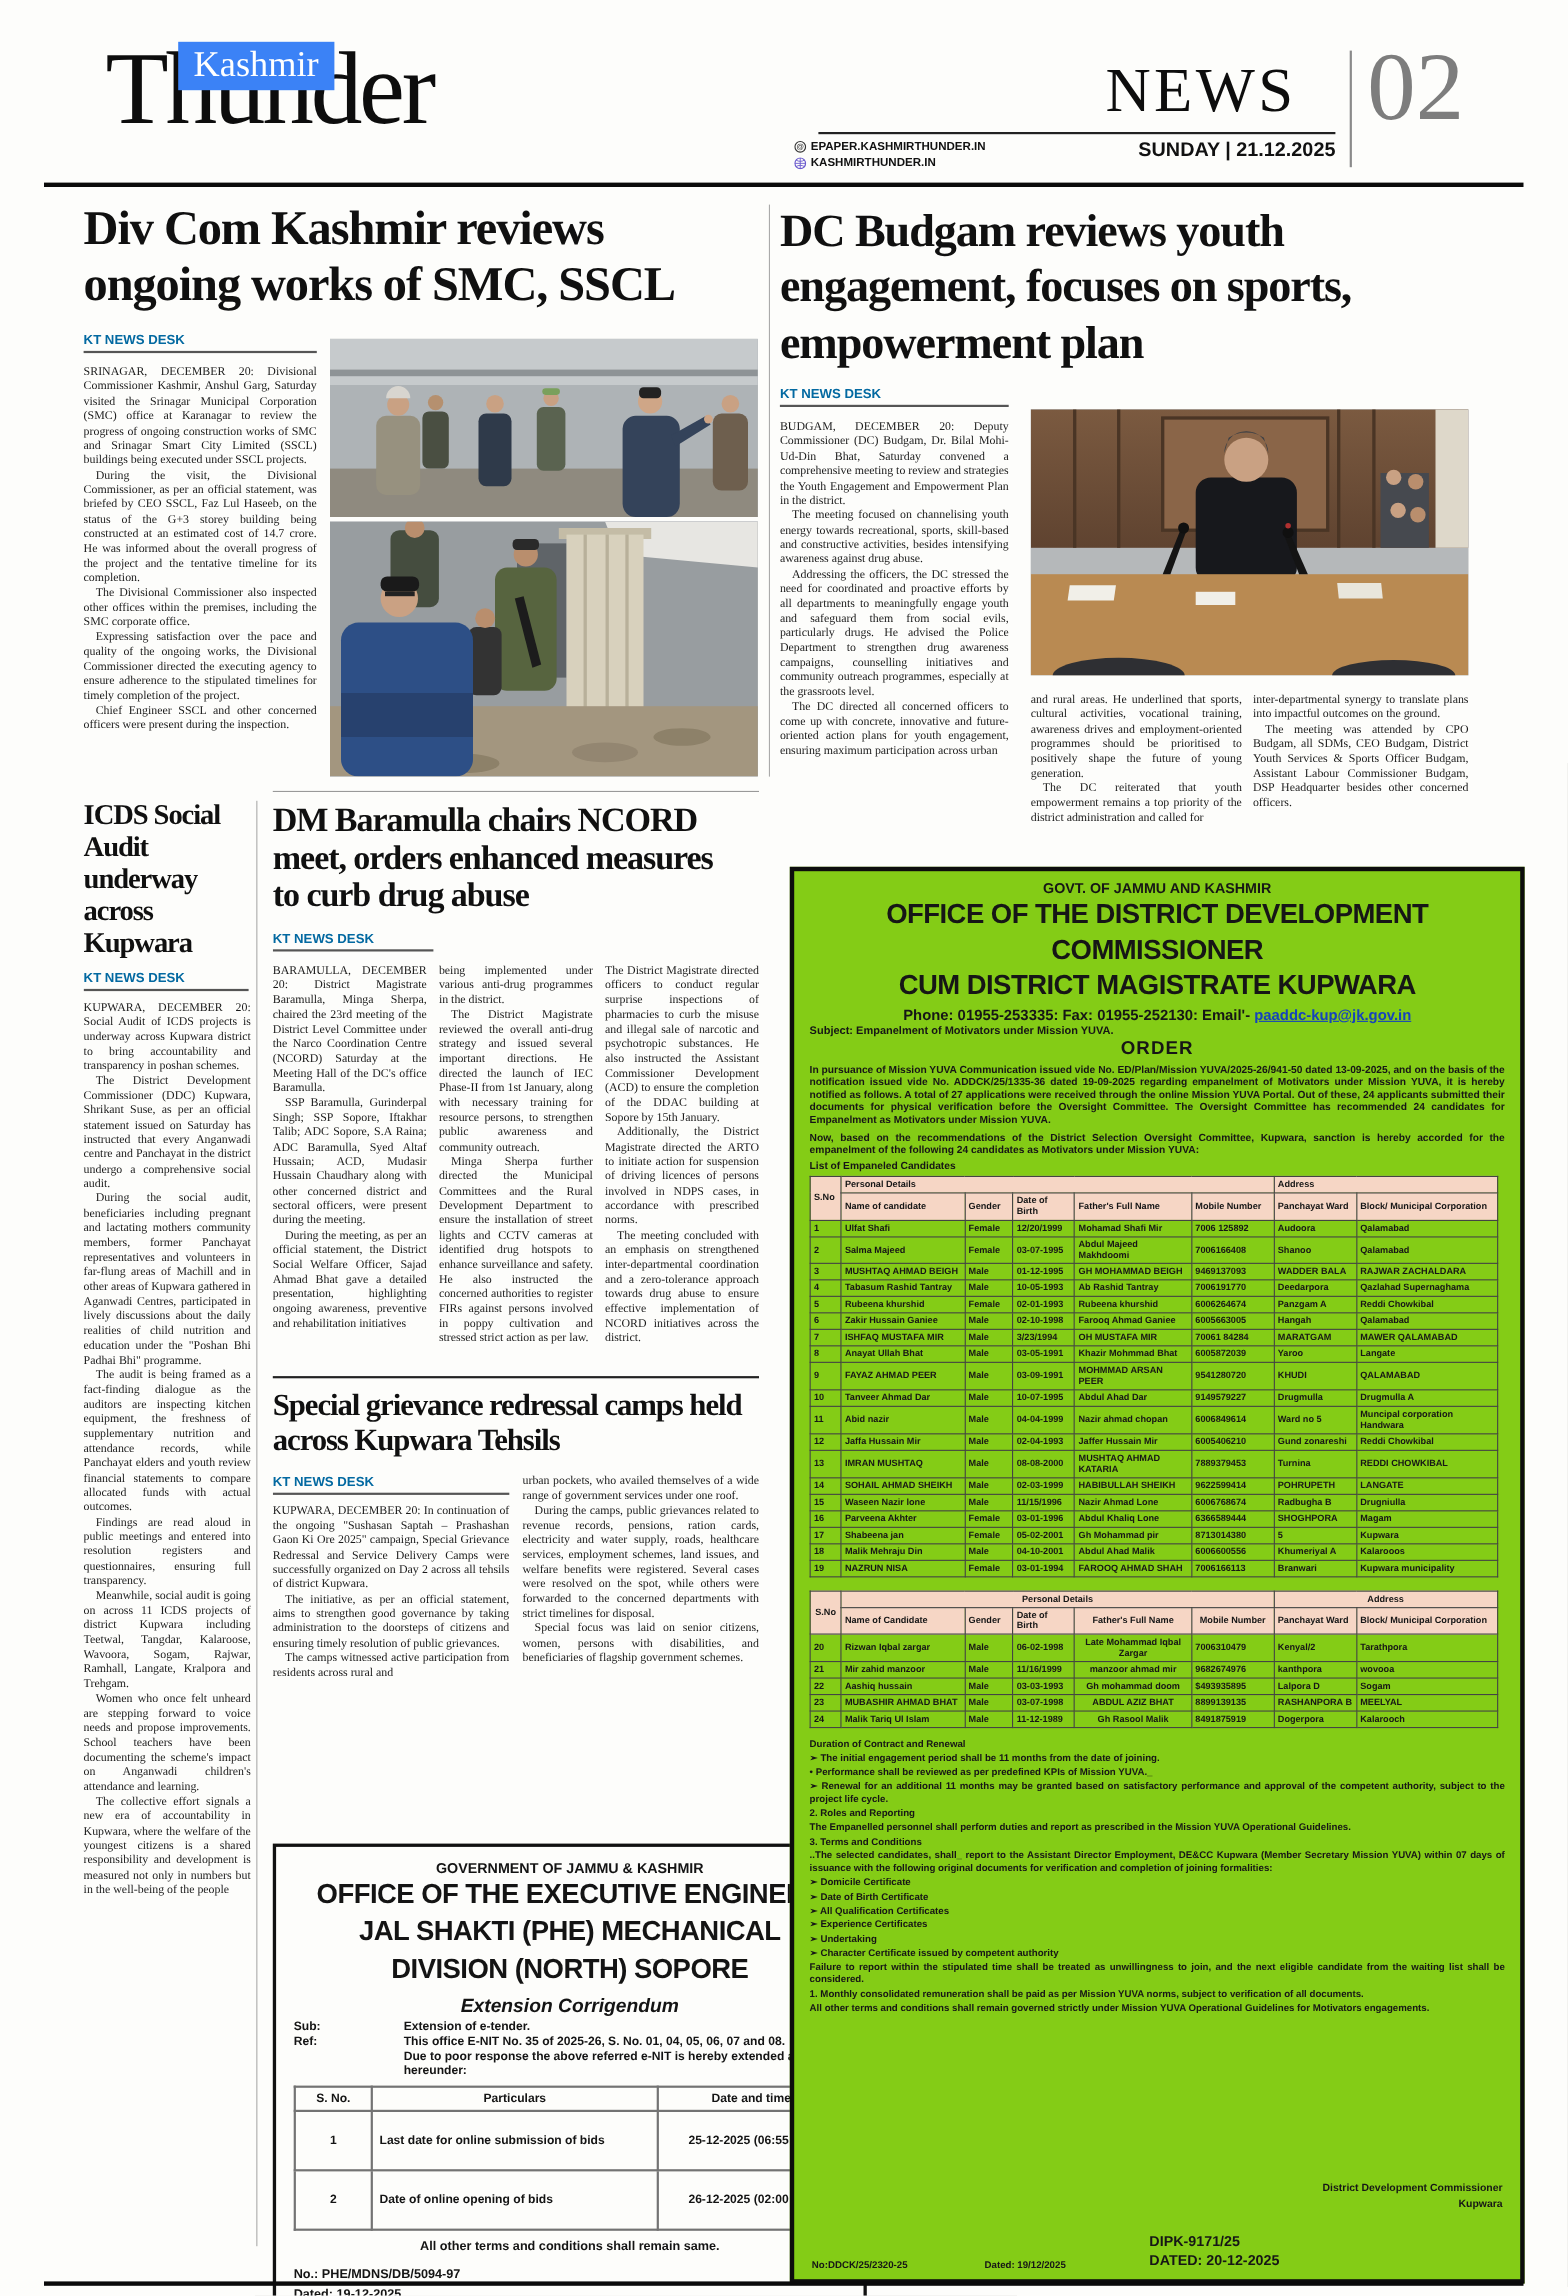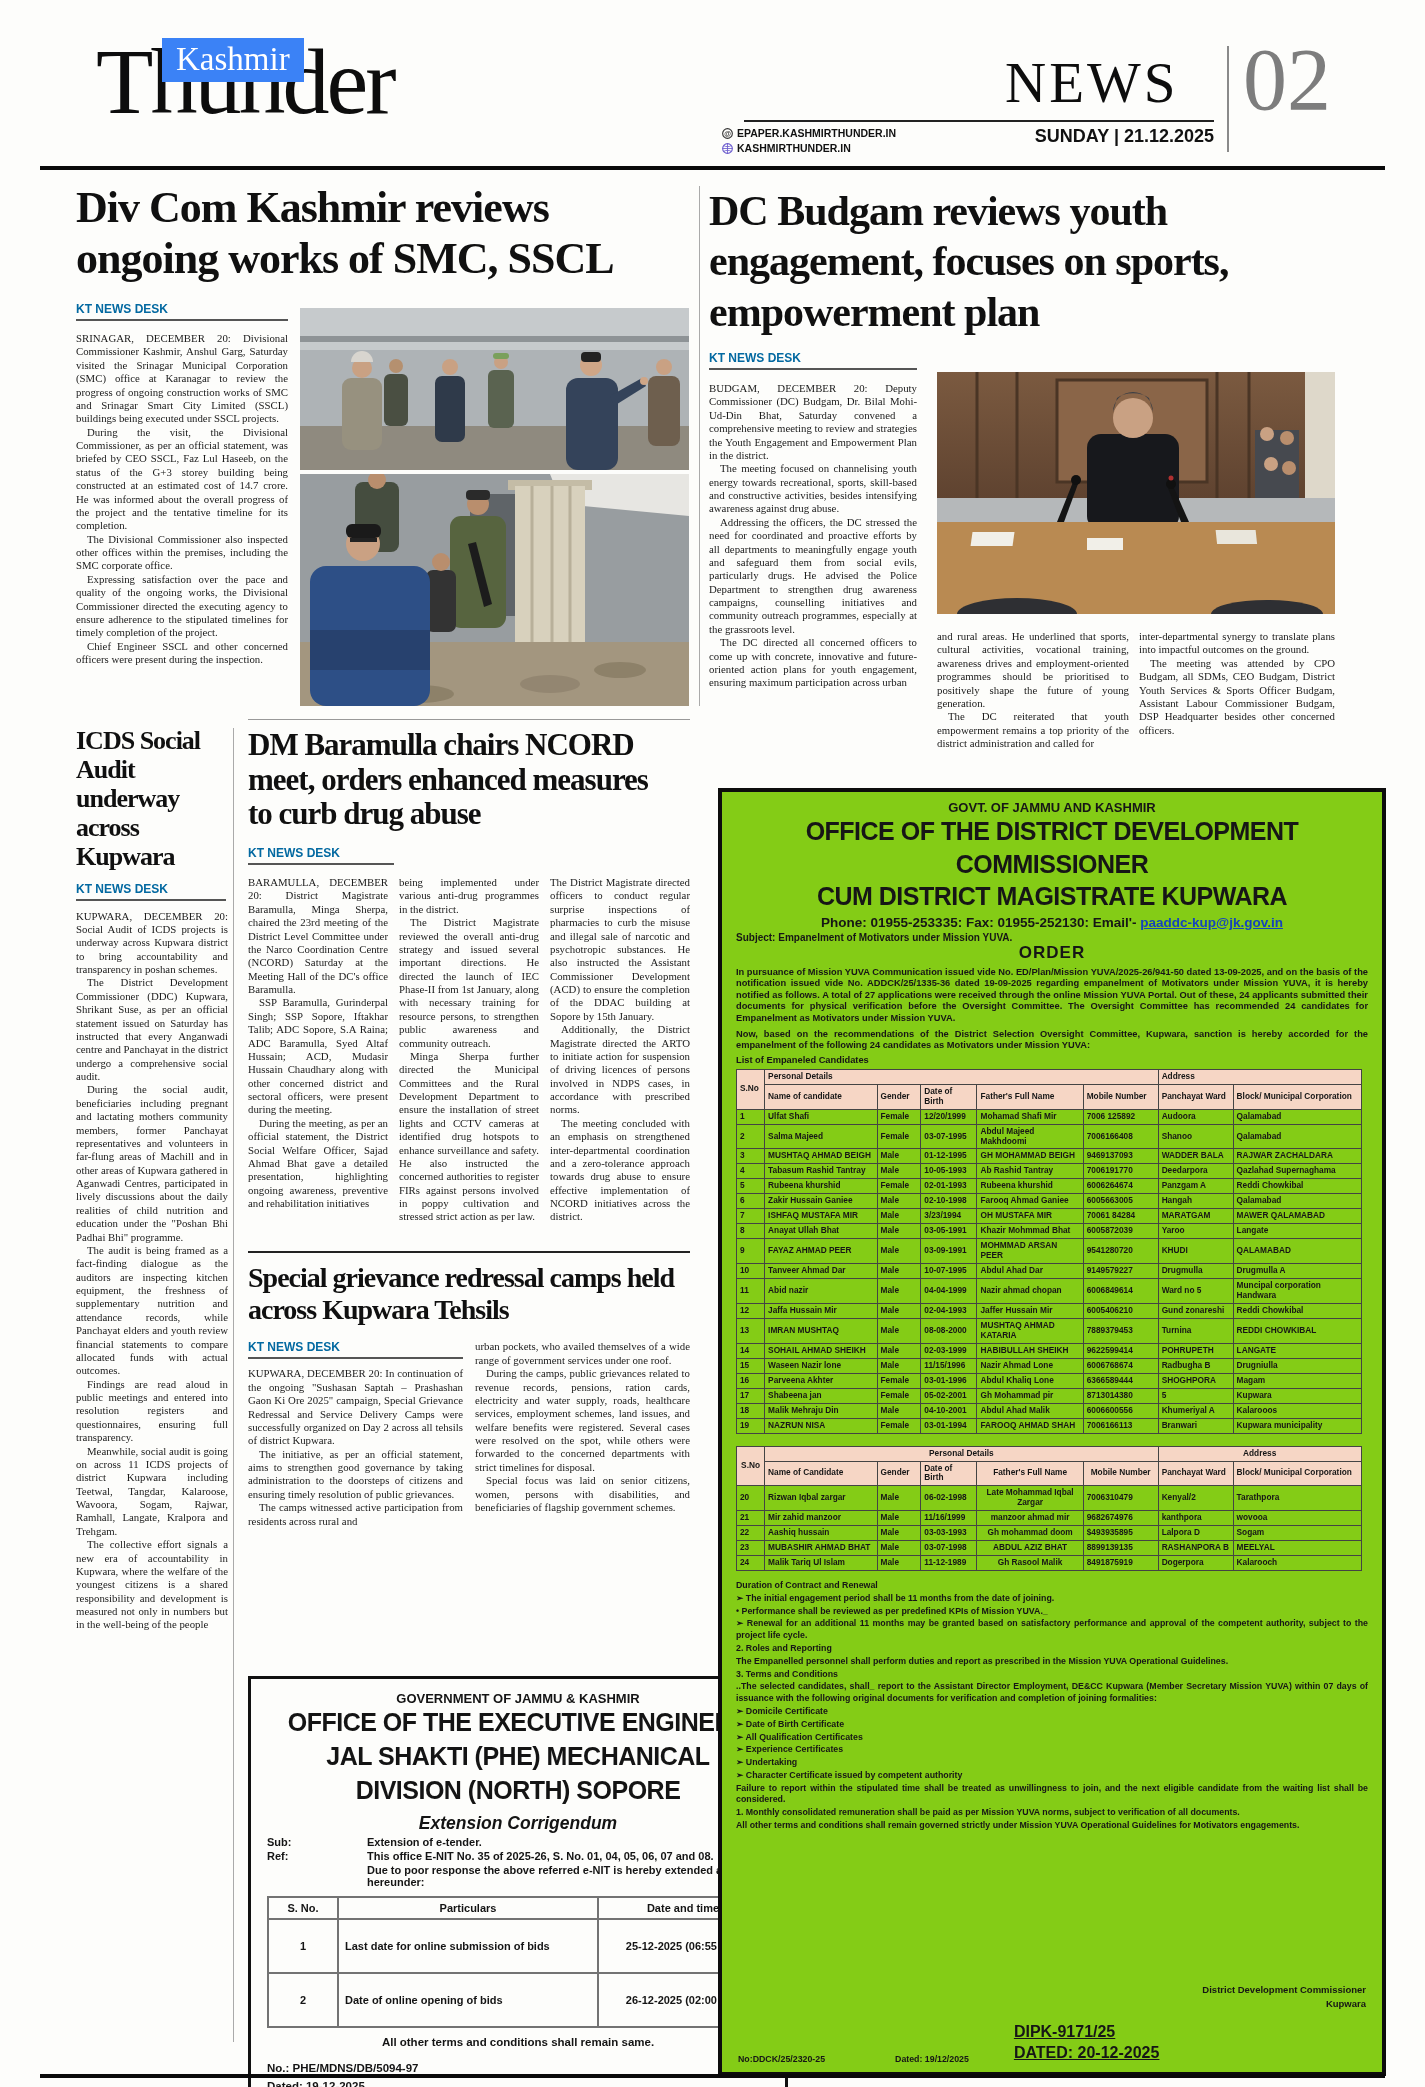--- a/index.html
+++ b/index.html
@@ -52,21 +52,21 @@
   .kup-order{font-size:17px;text-align:center;letter-spacing:1px;}
   .kup-para{font-size:9.3px;line-height:1.25;text-align:justify;margin-top:4px;}
   .kup-list-label{font-size:9.3px;margin-top:3px;}
   .otable{width:99%;border-collapse:collapse;font-size:8.3px;line-height:1.2;margin-top:4px;}
   .otable th,.otable td{border:1px solid #444;padding:2px 3px;text-align:left;vertical-align:middle;}
   .otable th{background:#f6d6c5;}
   .terms{font-size:8.8px;line-height:1.34;margin-top:9px;}
   .terms div{margin-bottom:1px;text-align:justify;}
   .kup-sig{position:absolute;right:16px;bottom:62px;text-align:right;font-size:9.5px;line-height:1.4;}
   .kup-footer{position:absolute;left:16px;right:16px;bottom:8px;display:flex;align-items:flex-end;font-size:8.8px;}
-  .kup-dipk{font-size:16px;line-height:1.35;margin-left:45px;text-decoration:underline;}
+  .kup-dipk{font-size:13px;line-height:1.35;margin-left:76px;}
 </style>
 </head>
 <body>
 
 <div class="page">
 
   <div class="abs" style="left:96px;top:34px;width:440px;height:130px;">
     <div class="thunder">Thunder</div>
     <div class="kashmir-box">Kashmir</div>
   </div>
@@ -225,20 +225,21 @@
   <div class="abs" style="left:76px;top:726px;width:152px;height:1316px;overflow:hidden;">
     <div class="headline h-sm">ICDS Social Audit underway across Kupwara</div>
     <div class="byline" style="margin-top:10px;width:150px;">KT NEWS DESK</div>
     <div class="body-text" style="margin-top:9px;">
         <p>KUPWARA, DECEMBER 20: Social Audit of ICDS projects is underway across Kupwara district to bring accountability and transparency in poshan schemes.</p>
         <p>The District Development Commissioner (DDC) Kupwara, Shrikant Suse, as per an official statement issued on Saturday has instructed that every Anganwadi centre and Panchayat in the district undergo a comprehensive social audit.</p>
         <p>During the social audit, beneficiaries including pregnant and lactating mothers community members, former Panchayat representatives and volunteers in far-flung areas of Machill and in other areas of Kupwara gathered in Aganwadi Centres, participated in lively discussions about the daily realities of child nutrition and education under the "Poshan Bhi Padhai Bhi" programme.</p>
         <p>The audit is being framed as a fact-finding dialogue as the auditors are inspecting kitchen equipment, the freshness of supplementary nutrition and attendance records, while Panchayat elders and youth review financial statements to compare allocated funds with actual outcomes.</p>
         <p>Findings are read aloud in public meetings and entered into resolution registers and questionnaires, ensuring full transparency.</p>
         <p>Meanwhile, social audit is going on across 11 ICDS projects of district Kupwara including Teetwal, Tangdar, Kalaroose, Wavoora, Sogam, Rajwar, Ramhall, Langate, Kralpora and Trehgam.</p>
+        <p>Women who once felt unheard are  stepping forward to voice needs and propose improvements. School teachers have been documenting the scheme's impact on Anganwadi children's attendance and learning.</p>
         <p>The collective effort signals a new era of accountability in Kupwara, where the welfare of the youngest citizens is a shared responsibility and development is measured not only in numbers but in the well-being of the people</p>
       </div>
   </div>
   <div class="abs vrule" style="left:233px;top:728px;width:1px;height:1314px;background:#aaa;"></div>
 
   <div class="abs hrule" style="left:248px;top:719px;width:442px;height:1px;background:#999;"></div>
   <div class="abs" style="left:248px;top:728px;width:442px;height:514px;overflow:hidden;">
     <div class="headline h-md" style="width:424px;">DM Baramulla chairs NCORD meet, orders enhanced measures to curb drug abuse</div>
     <div class="abs byline" style="left:0;top:118px;width:146px;">KT NEWS DESK</div>
     <div class="abs cols3" style="left:0;top:148px;width:442px;height:364px;">

